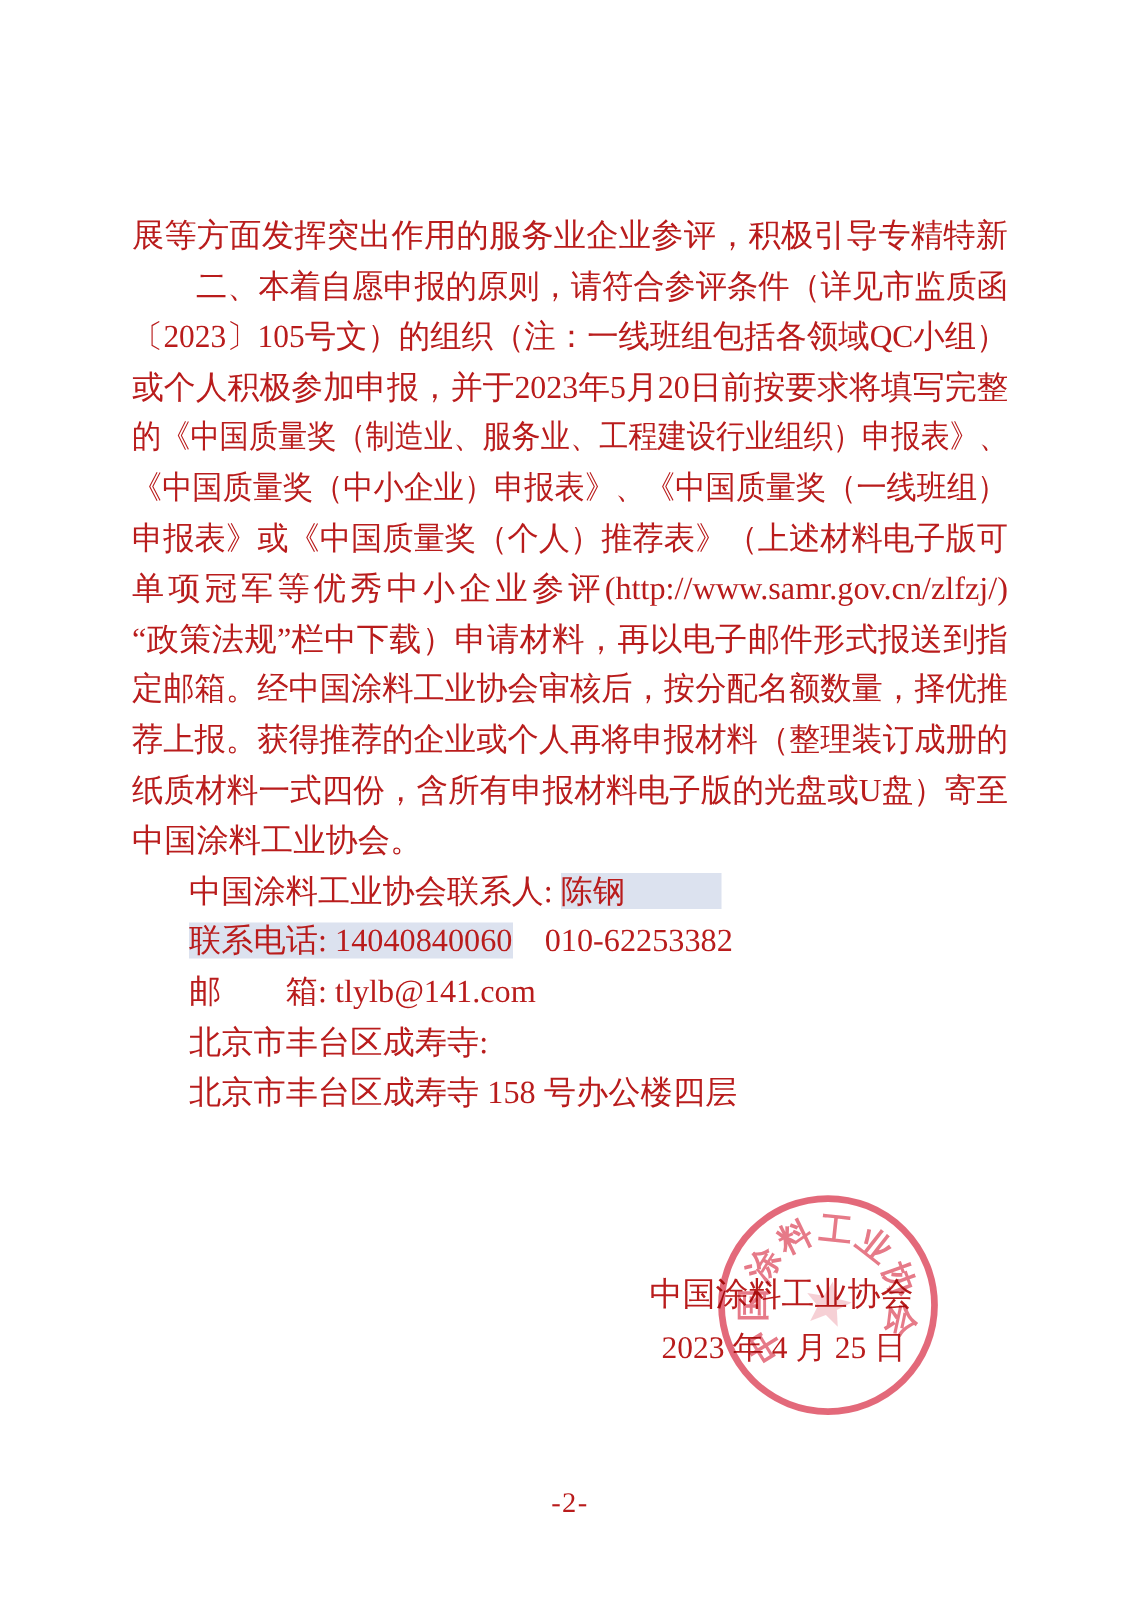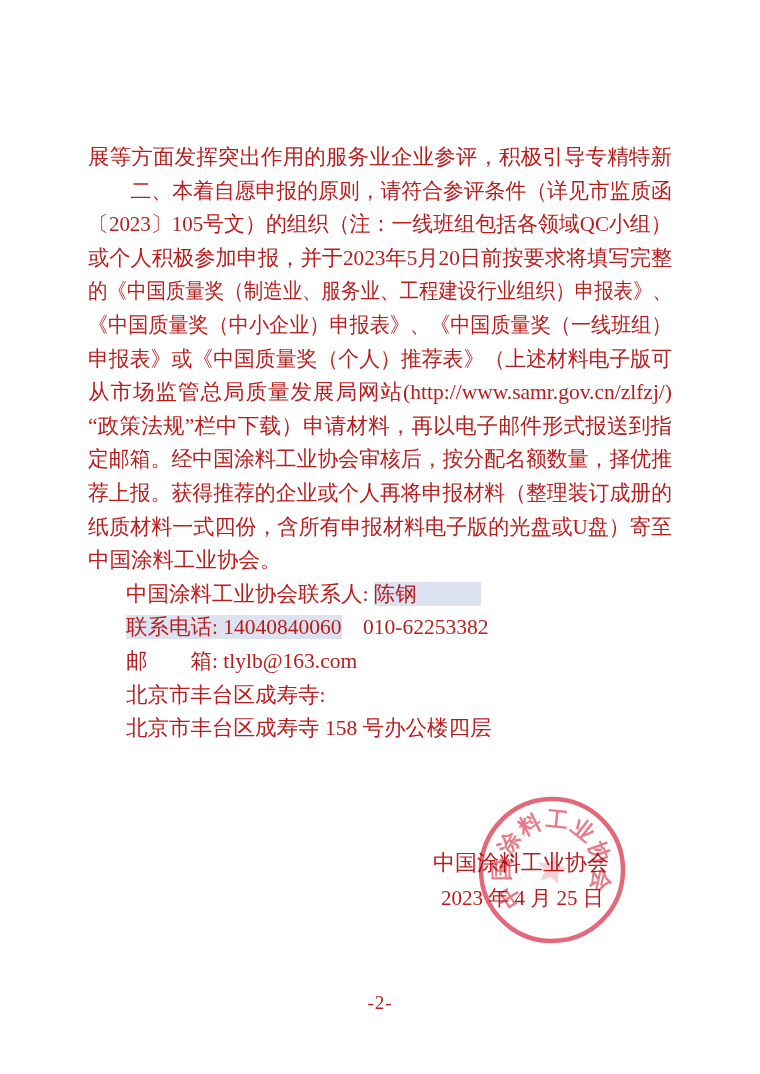--- a/index.html
+++ b/index.html
@@ -48,29 +48,29 @@
 <div class="page">
 
   <div class="doc-body">
       <div class="line ind-0 fill"><span>展等方面发挥突出作用的服务业企业参评，积极引导专精特新</span></div>
       <div class="line ind-2 fill" style="transform: scaleX(0.968491);"><span>二、本着自愿申报的原则，请符合参评条件（详见市监质函</span></div>
       <div class="line ind-0 fill" style="transform: scaleX(0.973333);"><span>〔2023〕105号文）的组织（注：一线班组包括各领域QC小组）</span></div>
       <div class="line ind-0 fill" style="transform: scaleX(0.988156);"><span>或个人积极参加申报，并于2023年5月20日前按要求将填写完整</span></div>
       <div class="line ind-0 fill" style="transform: scaleX(0.905426);"><span>的《中国质量奖（制造业、服务业、工程建设行业组织）申报表》、</span></div>
       <div class="line ind-0 fill" style="transform: scaleX(0.935897);"><span>《中国质量奖（中小企业）申报表》、《中国质量奖（一线班组）</span></div>
       <div class="line ind-0 fill" style="transform: scaleX(0.9701);"><span>申报表》或《中国质量奖（个人）推荐表》（上述材料电子版可</span></div>
-      <div class="line ind-0 fill"><span>从市场监管总局质量发展局网站(http://www.samr.gov.cn/zlfzj/)</span></div>
+      <div class="line ind-0 fill"><span>单项冠军等优秀中小企业参评(http://www.samr.gov.cn/zlfzj/)</span></div>
       <div class="line ind-0 fill"><span>“政策法规”栏中下载）申请材料，再以电子邮件形式报送到指</span></div>
       <div class="line ind-0 fill" style="transform: scaleX(0.9701);"><span>定邮箱。经中国涂料工业协会审核后，按分配名额数量，择优推</span></div>
       <div class="line ind-0 fill" style="transform: scaleX(0.9701);"><span>荐上报。获得推荐的企业或个人再将申报材料（整理装订成册的</span></div>
       <div class="line ind-0 fill" style="transform: scaleX(0.979866);"><span>纸质材料一式四份，含所有申报材料电子版的光盘或U盘）寄至</span></div>
       <div class="line ind-0"><span>中国涂料工业协会。</span></div>
       <div class="line ind-1"><span>中国涂料工业协会联系人: </span><span class="hl">陈钢　　　 </span></div>
       <div class="line ind-1"><span class="hl">联系电话: 14040840060</span><span>&nbsp;&nbsp;&nbsp;&nbsp;010-62253382</span></div>
-      <div class="line ind-1"><span>邮　　箱: tlylb@163.com</span></div>
+      <div class="line ind-1"><span>邮　　箱: tlylb@141.com</span></div>
       <div class="line ind-1"><span>北京市丰台区成寿寺:</span></div>
       <div class="line ind-1"><span>北京市丰台区成寿寺 158 号办公楼四层</span></div>
     </div>
 
   <div class="signature">中国涂料工业协会</div>
 
   <div class="sig-date">2023 年 4 月 25 日</div>
 
   <div class="seal">
     <svg viewBox="0 0 170 170" width="170" height="170" aria-hidden="true">

